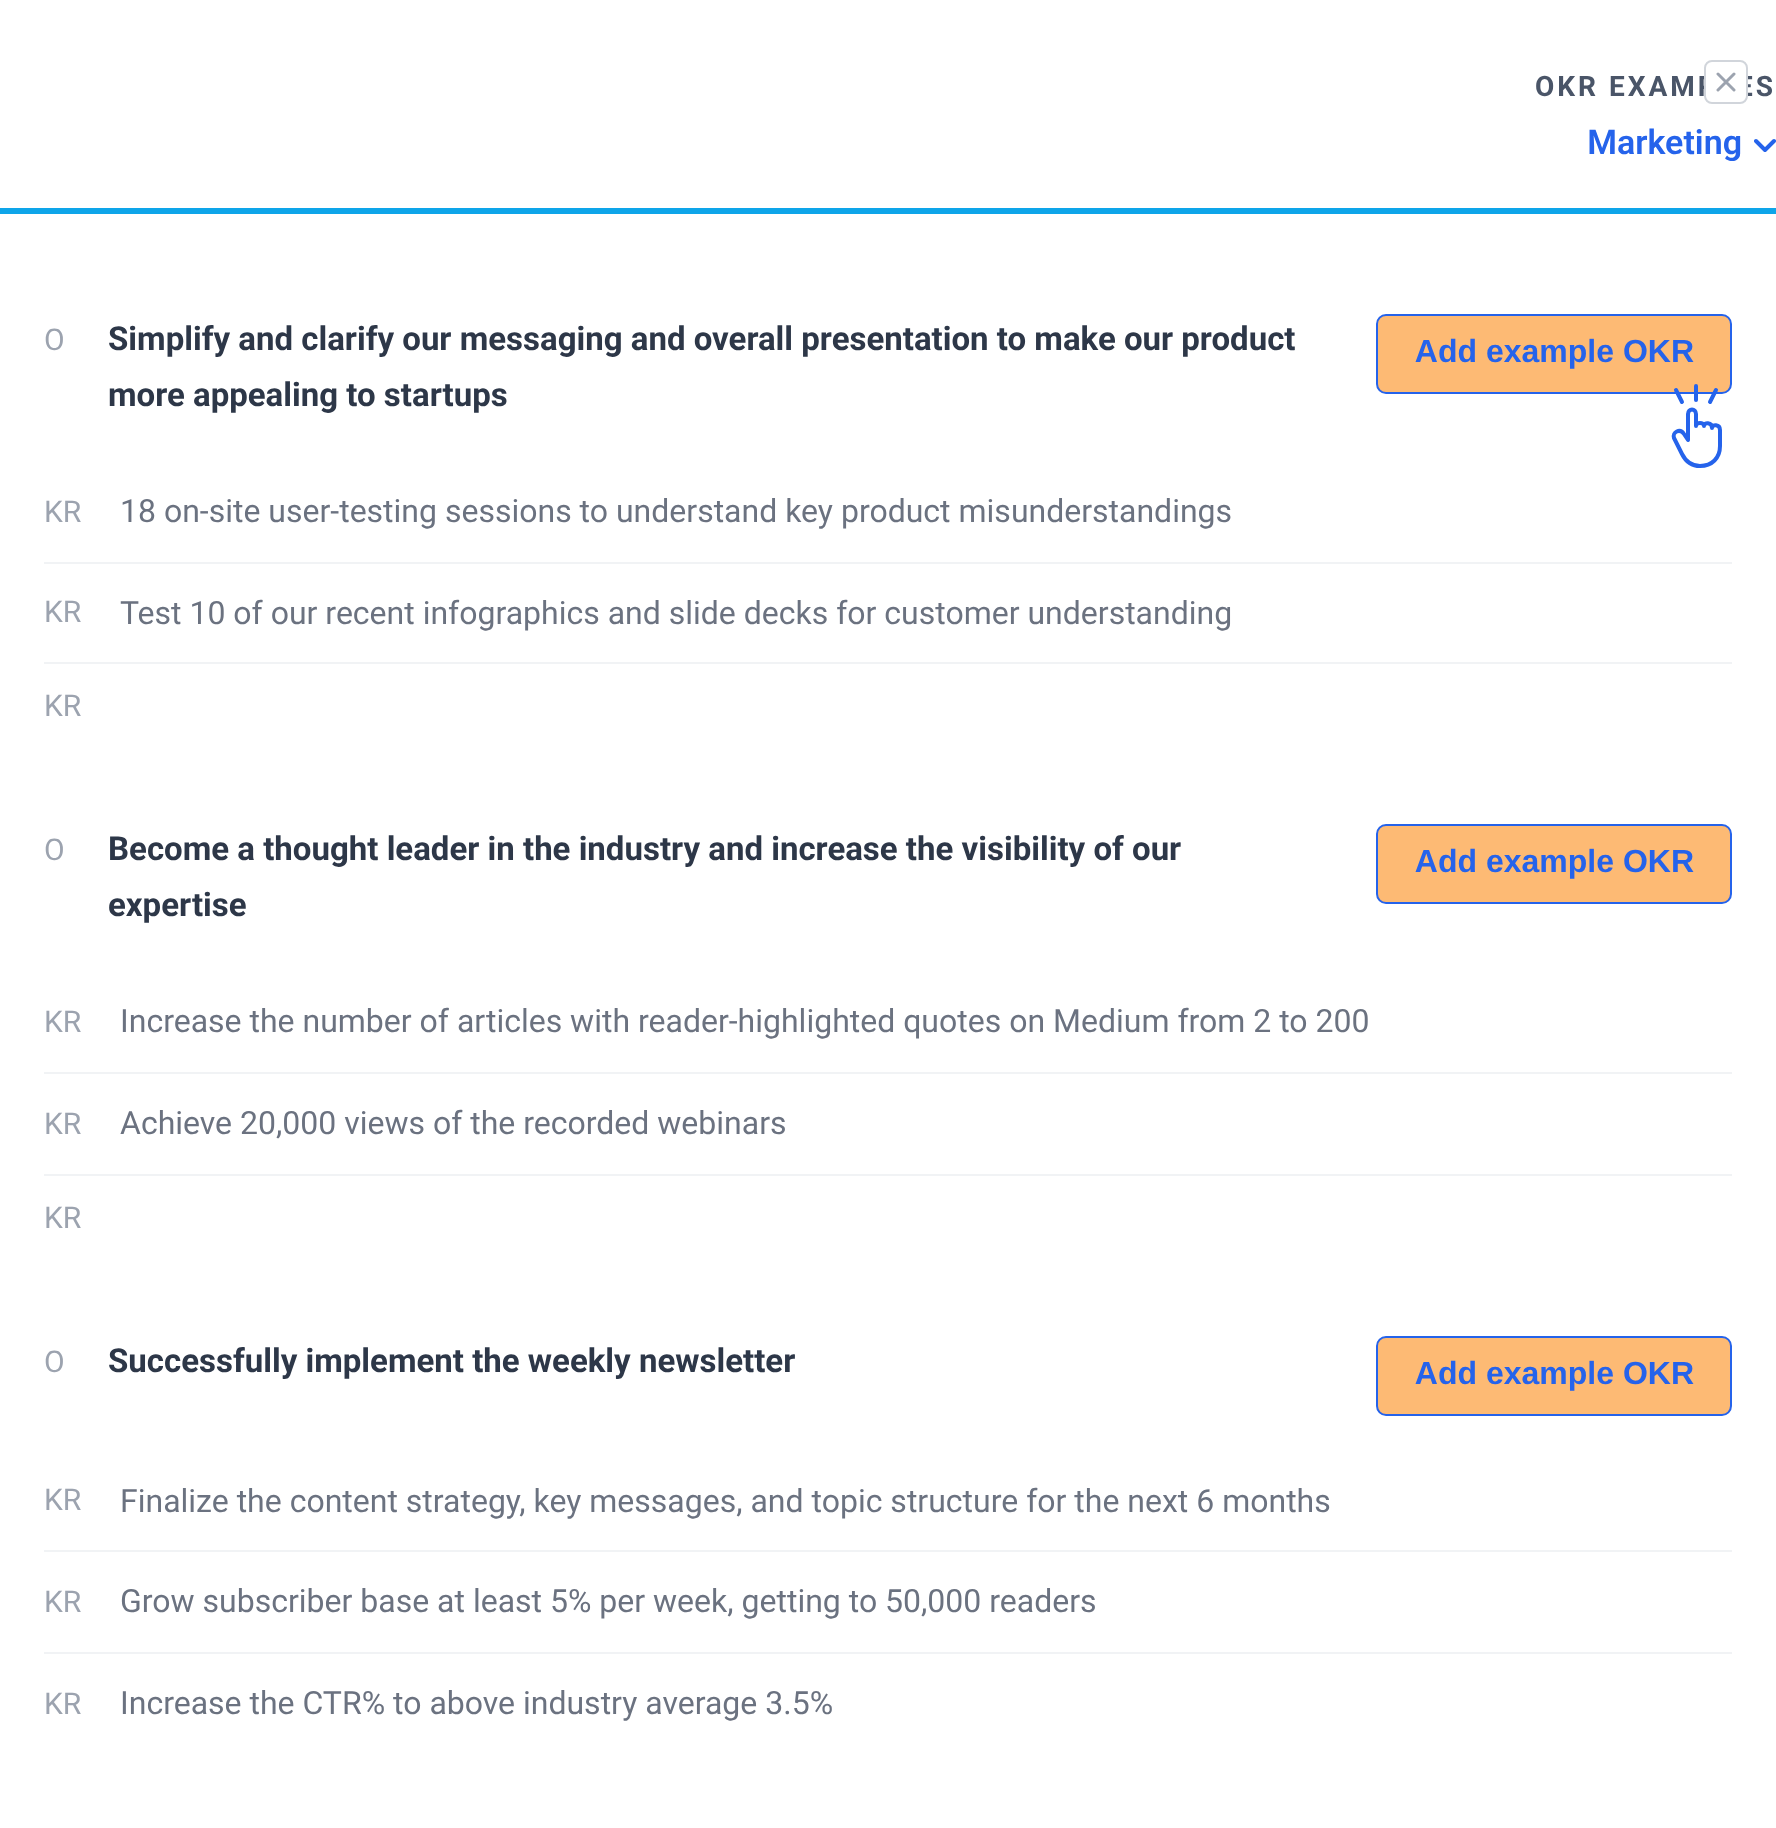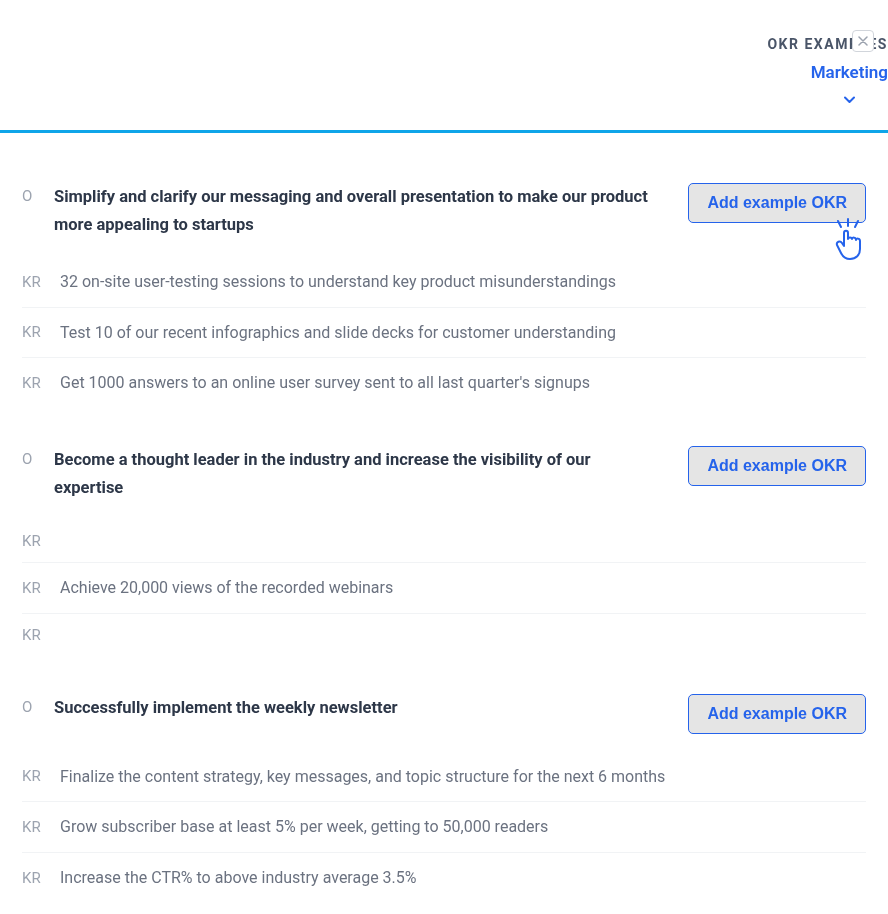--- a/index.html
+++ b/index.html
@@ -24,21 +24,20 @@
   }
   .dropdown {
     margin-top: 10px;
     display: inline-flex;
     align-items: center;
     gap: 6px;
     color: #2563eb;
     font-size: 17px;
     font-weight: 600;
     cursor: pointer;
-    flex-direction: column;
   }
   .dropdown .chev {
     display: inline-block;
   }
   .close-btn {
     position: absolute;
     top: 30px;
     right: 14px;
     width: 22px;
     height: 22px;
@@ -81,21 +80,21 @@
     color: #2d3748;
     line-height: 1.7;
     padding-right: 16px;
   }
   .add-btn-wrap {
     flex-shrink: 0;
     position: relative;
   }
   .add-btn {
     border: 1.5px solid #2563eb;
-    background: #e5e5e5;
+    background: #fdba74;
     color: #2563eb;
     font-size: 16px;
     font-weight: 600;
     padding: 10px 18px;
     border-radius: 5px;
     cursor: pointer;
     white-space: nowrap;
   }
   .kr-row {
     display: flex;
@@ -160,39 +159,39 @@
                 <line x1="24" y1="2" x2="24" y2="9"></line>
                 <line x1="34" y1="4" x2="31" y2="10"></line>
               </g>
               <g fill="#fff" stroke="#2563eb" stroke-width="2" stroke-linejoin="round">
                 <path d="M20 16 C20 13 24 13 24 16 L24 22 C24 20 28 20 28 22 C28 20 32 20 32 23 C32 21 36 21 36 24 L36 32 C36 38 32 42 26 42 C22 42 19 40 17 36 L13 28 C12 25 16 23 18 26 L20 29 Z"></path>
               </g>
             </svg></div></div>
       </div>
       <div class="kr-row">
         <div class="kr-marker">KR</div>
-        <div class="kr-text">32 on-site user-testing sessions to understand key product misunderstandings</div>
+        <div class="kr-text">18 on-site user-testing sessions to understand key product misunderstandings</div>
       </div>
       <div class="kr-row">
         <div class="kr-marker">KR</div>
         <div class="kr-text">Test 10 of our recent infographics and slide decks for customer understanding</div>
       </div>
       <div class="kr-row">
         <div class="kr-marker">KR</div>
-        <div class="kr-text">Get 1000 answers to an online user survey sent to all last quarter's signups</div>
       </div>
     </div>
     <div class="okr-block">
       <div class="objective-row">
         <div class="obj-marker">O</div>
         <div class="obj-text">Become a thought leader in the industry and increase the visibility of our expertise</div>
         <div class="add-btn-wrap"><button class="add-btn">Add example OKR</button></div>
       </div>
       <div class="kr-row">
         <div class="kr-marker">KR</div>
+        <div class="kr-text">Increase the number of articles with reader-highlighted quotes on Medium from 2 to 200</div>
       </div>
       <div class="kr-row">
         <div class="kr-marker">KR</div>
         <div class="kr-text">Achieve 20,000 views of the recorded webinars</div>
       </div>
       <div class="kr-row">
         <div class="kr-marker">KR</div>
       </div>
     </div>
     <div class="okr-block">

